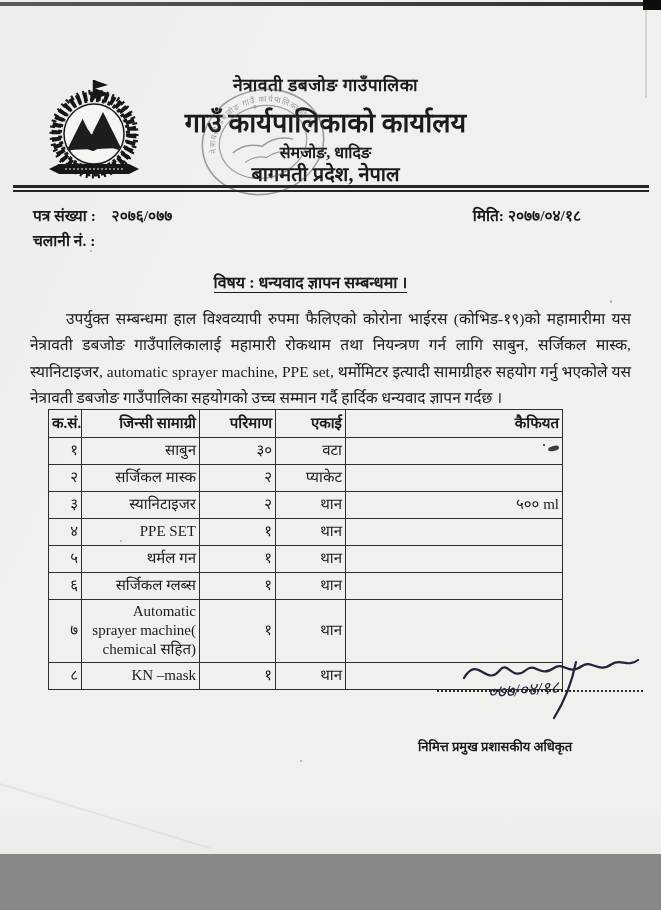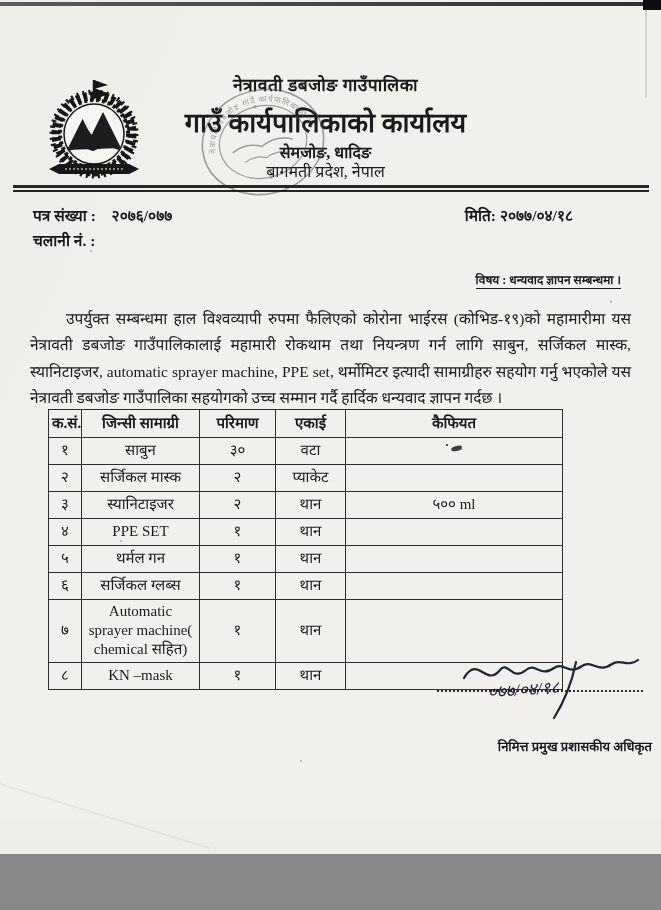--- a/index.html
+++ b/index.html
@@ -20,56 +20,56 @@
   .scan-crease{position:absolute;left:-25px;bottom:40px;width:240px;height:2px;
     background:rgba(0,0,0,.05);transform:rotate(17deg);}
   .speck{position:absolute;background:rgba(40,40,40,.35);border-radius:50%;}
 
   
   .logo{position:absolute;left:33px;top:76px;width:122px;height:110px;}
   .head-text{position:absolute;left:108px;right:118px;top:76px;text-align:center;line-height:1.12;}
   .head-muni{font-size:17.5px;font-weight:bold;letter-spacing:.5px;}
   .head-office{font-size:27px;font-weight:bold;margin-top:12px;}
   .head-addr1{font-size:16px;font-weight:bold;margin-top:6px;}
-  .head-addr2{font-size:16px;font-weight:normal;margin-top:1px;}
+  .head-addr2{font-size:20px;font-weight:bold;margin-top:1px;}
   .stamp{position:absolute;left:197px;top:84px;width:132px;height:116px;opacity:.5;
     transform:rotate(-13deg);}
   .rule{position:absolute;top:185px;left:13px;right:12px;height:2px;
     border-top:3px solid #262626;border-bottom:2px solid #262626;}
 
   
   .meta{position:absolute;top:204px;left:33px;right:0;font-size:15.5px;font-weight:bold;}
-  .meta-date{position:absolute;right:88px;top:0;}
+  .meta-date{position:absolute;right:80px;top:0;}
   .meta-chalani{position:absolute;left:0;top:25px;}
 
   
-  .subject{position:absolute;top:271px;left:0;right:40px;text-align:right;
-    font-size:12px;font-weight:bold;}
+  .subject{position:absolute;top:271px;left:0;right:40px;text-align:center;
+    font-size:16px;font-weight:bold;}
   .subject span{border-bottom:1.5px solid #1b1b1b;padding-bottom:1px;}
 
   
   .body-par{position:absolute;top:306px;left:30px;width:601px;font-size:15.5px;
     line-height:1.7;text-align:justify;text-indent:36px;}
 
   
   .supplies{position:absolute;top:409px;left:48px;}
   table{border-collapse:collapse;table-layout:fixed;width:514px;font-size:15px;}
-  th,td{border:1.6px solid #2e2e2e;text-align:center;padding:2px 3px;line-height:1.28;
+  th,td{border:1.6px solid #2e2e2e;text-align:right;padding:2px 3px;line-height:1.28;
     overflow:hidden;}
   th{font-weight:600;height:23px;}
   td{height:22px;}
   .ink-mark{display:inline-block;width:11px;height:5px;background:#1d1d1d;opacity:.85;
     border-radius:60% 40% 50% 55%;transform:rotate(-12deg);position:relative;top:-4px;}
   .ink-dot{display:inline-block;width:2px;height:2px;background:#1d1d1d;border-radius:50%;
     position:relative;top:-9px;margin-right:3px;}
 
   
   .sig-scrawl{position:absolute;left:456px;top:648px;width:190px;height:72px;}
   .sig-dots{position:absolute;left:437px;top:690px;width:206px;border-bottom:2.2px dotted #2b2b2b;}
-  .sig-title{position:absolute;left:418px;top:737px;width:234px;text-align:right;
+  .sig-title{position:absolute;left:418px;top:737px;width:234px;text-align:left;
     font-size:13px;font-weight:bold;}
 
   
   .footer{position:absolute;top:808px;left:27px;right:14px;font-size:14.5px;font-weight:bold;
     line-height:1.5;}
   .footer .l2{padding-left:192px;}
   .sp{display:inline-block;width:8px;}
 </style>
 </head>
 <body>

